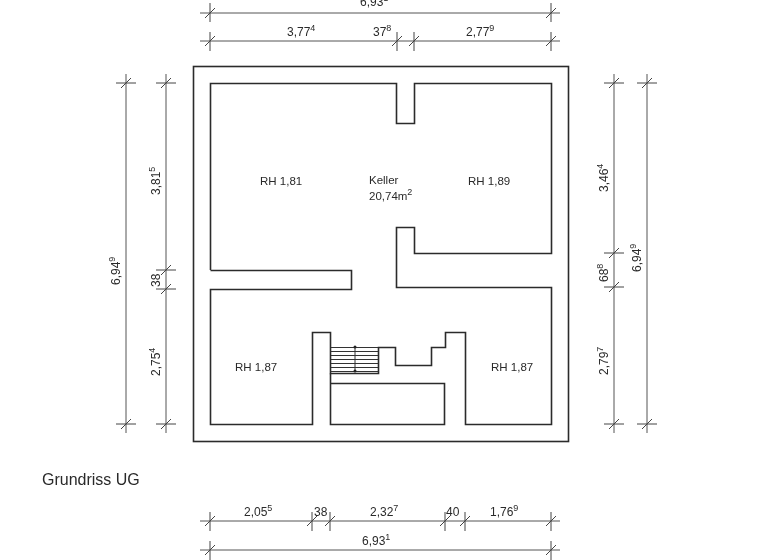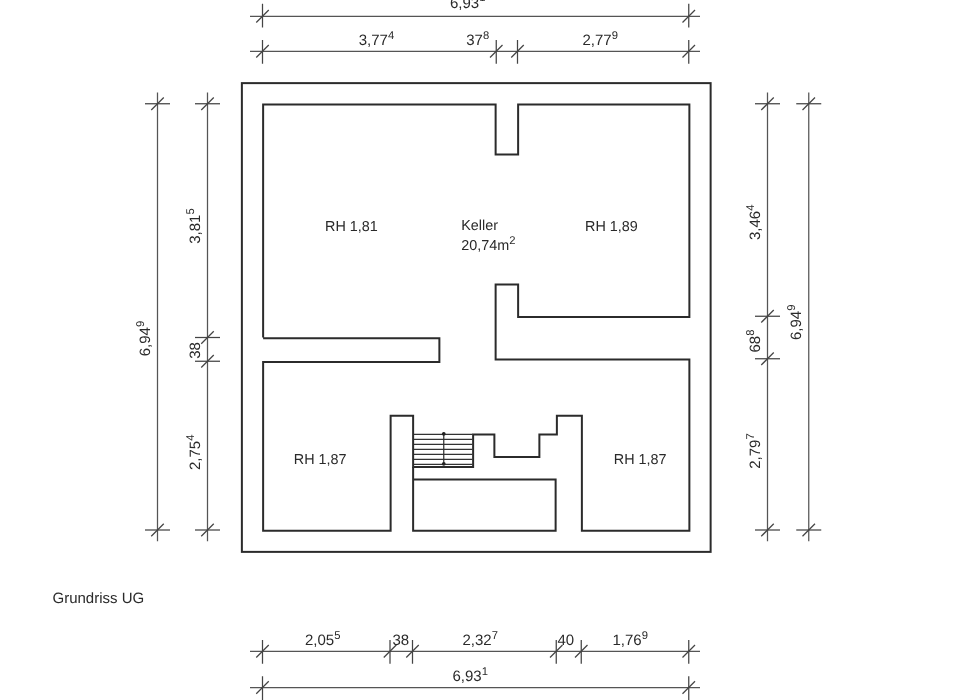--- a/index.html
+++ b/index.html
@@ -6,21 +6,21 @@
     body { width: 768px; height: 560px; overflow: hidden; position: relative;
            font-family: "Liberation Sans", sans-serif; color: #2a2a2a; }
     #plan { position: absolute; left: 0; top: 0; }
     .dimline { stroke: #555; stroke-width: 1; }
     .tick { stroke: #444; stroke-width: 1; }
     .wall { fill: none; stroke: #2b2b2b; stroke-width: 1.6; }
     .stair { stroke: #333; stroke-width: 1; }
     .dimtxt { font-family: "Liberation Sans", sans-serif; font-size: 12px; fill: #2a2a2a; }
     .sup { font-size: 9px; }
     .room { font-family: "Liberation Sans", sans-serif; font-size: 11.5px; fill: #2a2a2a; }
-    .title { position: absolute; left: 42px; top: 471px; font-size: 12px; color: #2a2a2a; }
+    .title { position: absolute; left: 42px; top: 471px; font-size: 16px; color: #2a2a2a; }
   </style>
 </head>
 <body>
 
 <svg id="plan" width="768" height="560" viewBox="0 0 768 560">
 
   <g>
     <line class="dimline" x1="200" y1="13" x2="560" y2="13"></line>
     <line class="tick" x1="210" y1="3" x2="210" y2="22"></line>
     <line class="tick" x1="205" y1="18" x2="215" y2="8"></line>

